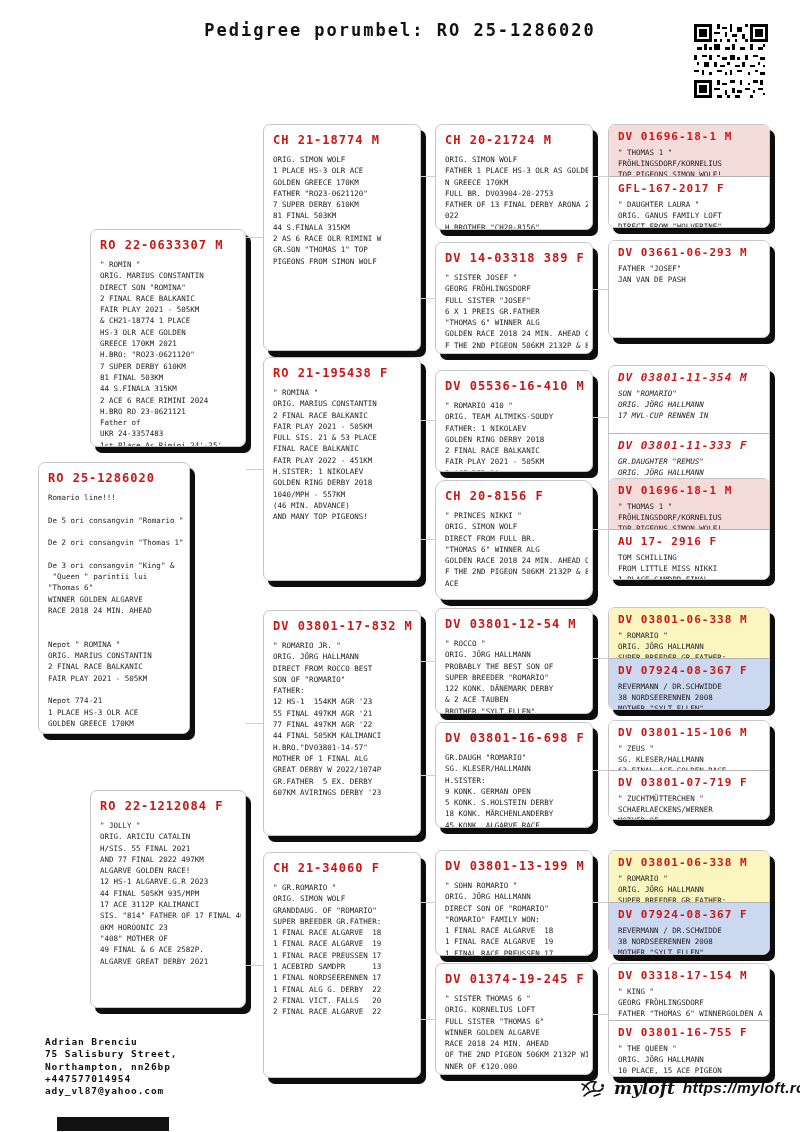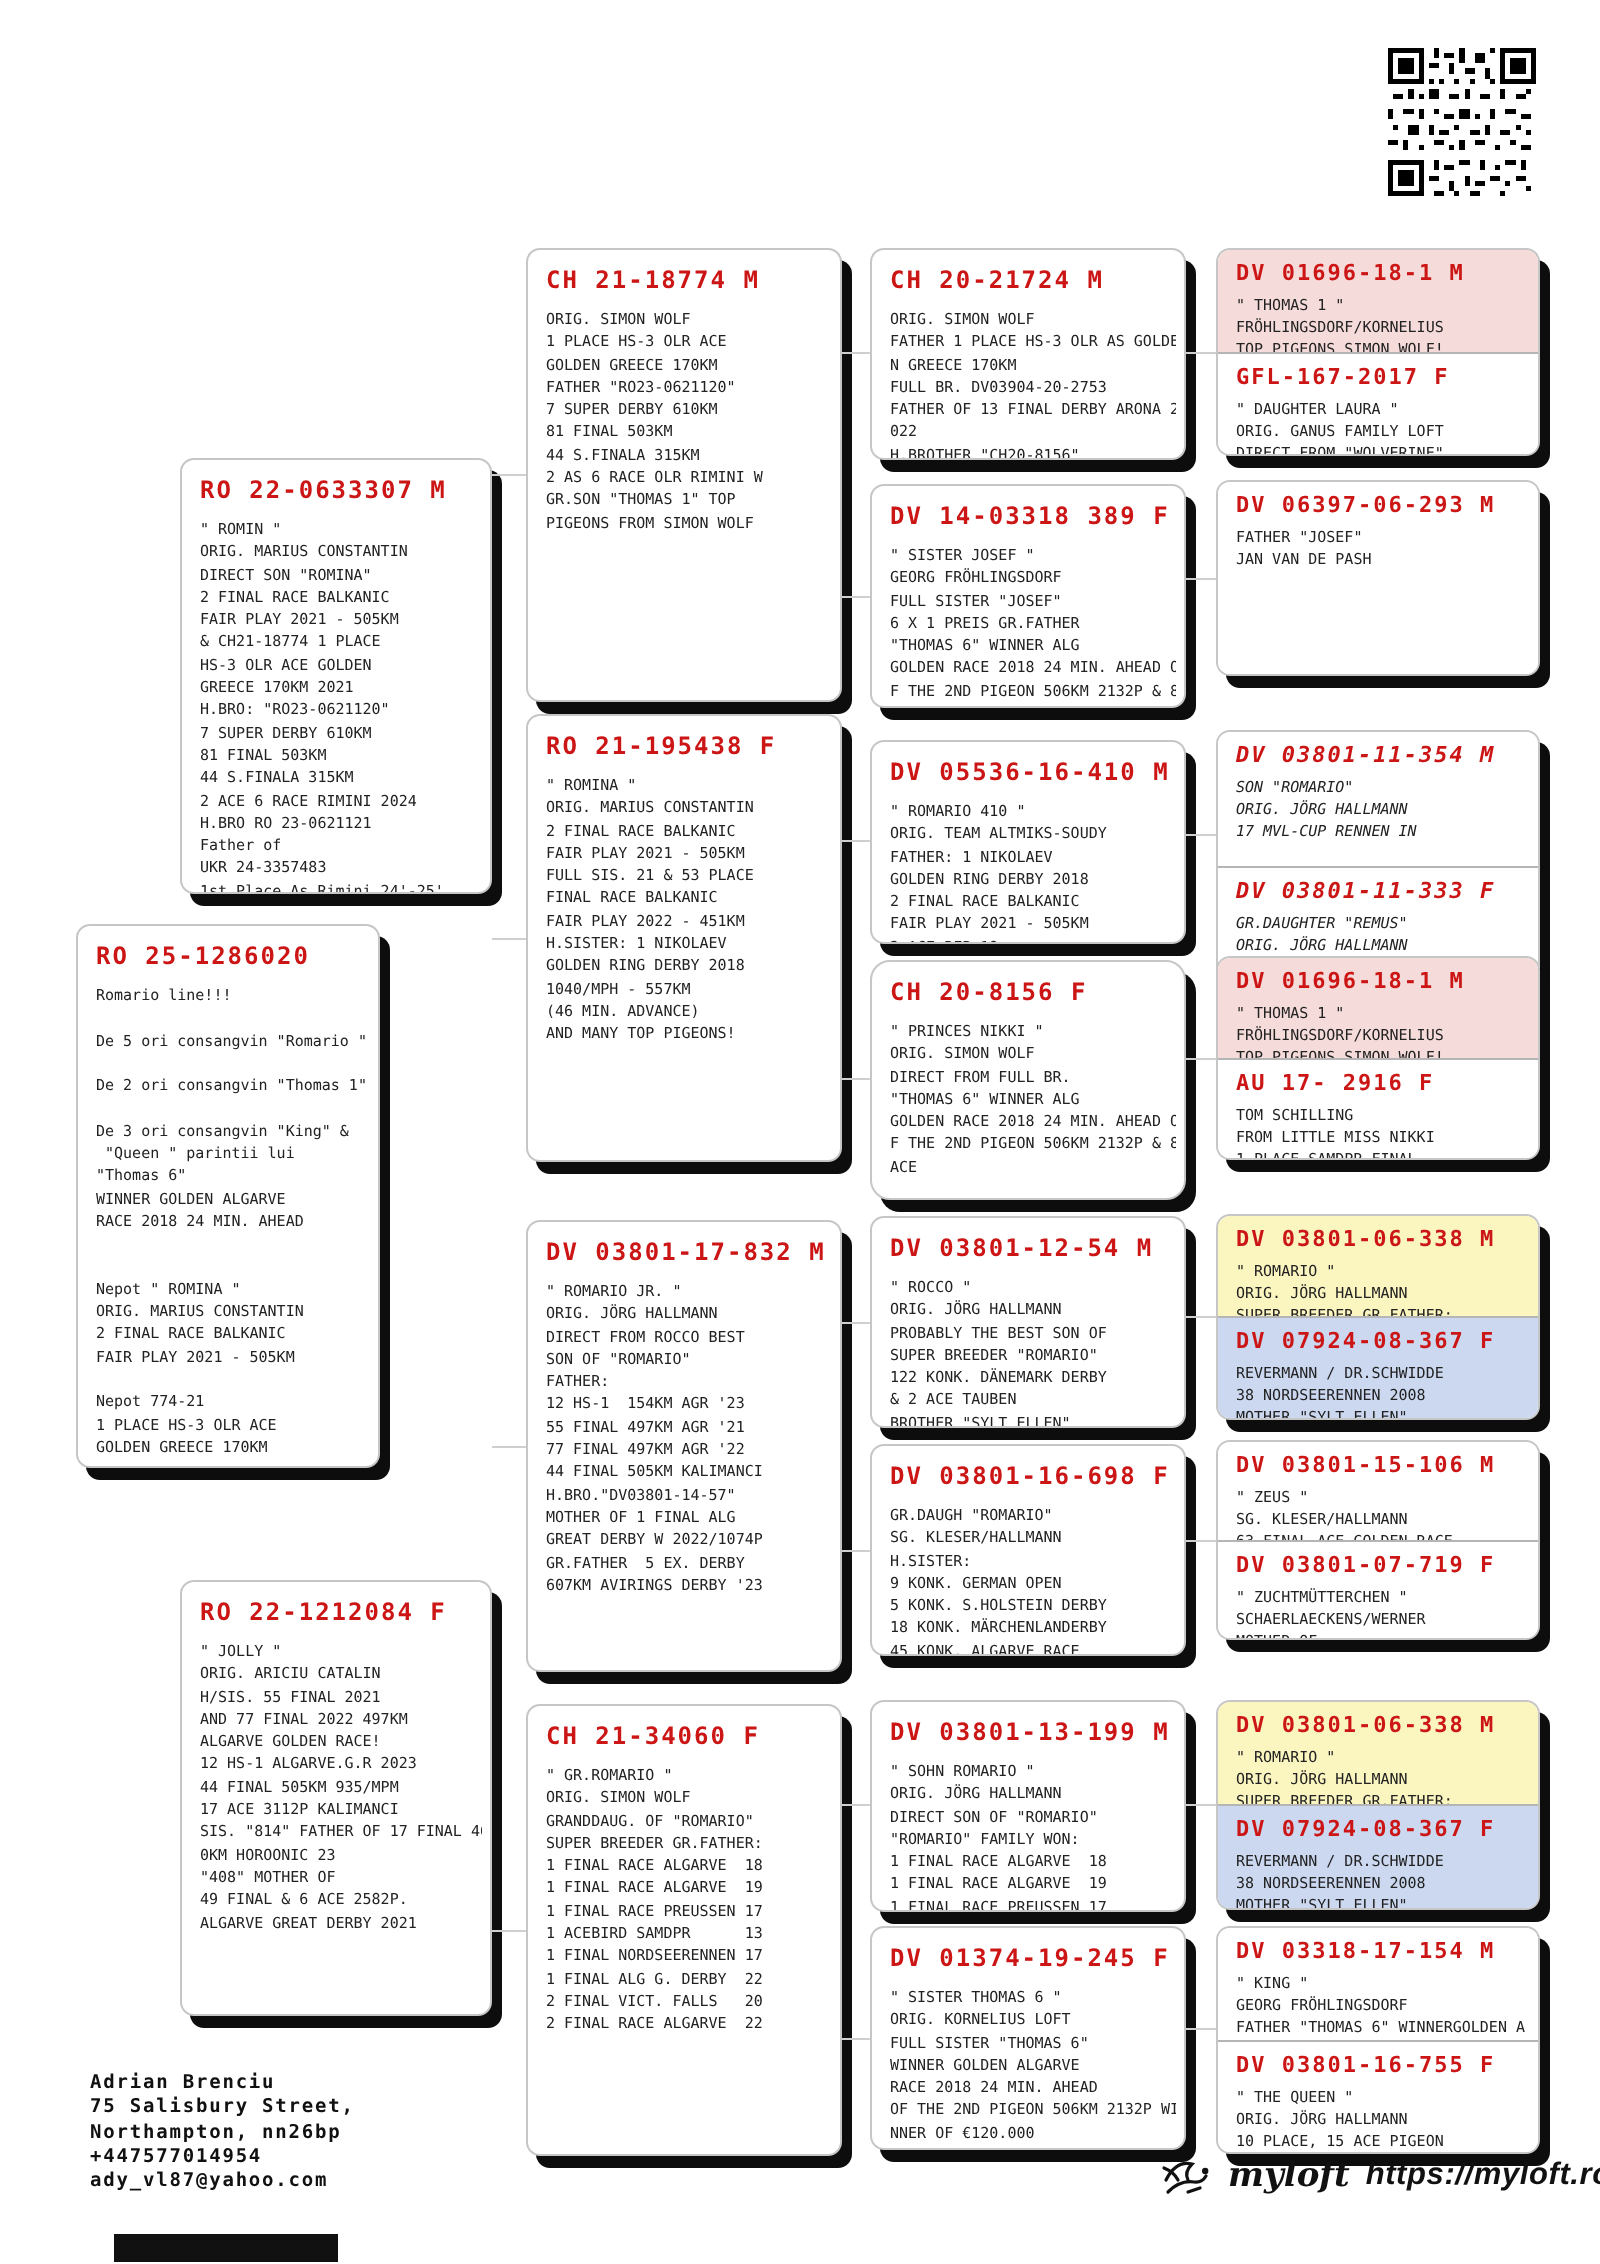--- a/index.html
+++ b/index.html
@@ -30,20 +30,21 @@
   .logo-url{font-family:"Liberation Sans",sans-serif;font-style:italic;font-weight:bold;
       font-size:15.5px;color:#111;letter-spacing:0.3px;}
   .qr{position:absolute;left:694px;top:24px;width:74px;height:74px;}
   .black-bar{position:absolute;left:57px;top:1117px;width:112px;height:14px;background:#111;}
 </style>
 </head>
 <body>
 
 <div id="page">
 
+  <div class="main-title">Pedigree porumbel: RO 25-1286020</div>
 
   <svg class="qr" viewBox="0 0 29 29" shape-rendering="crispEdges">
     <rect width="29" height="29" fill="#fff"></rect>
     <g fill="#000">
       <rect x="0" y="0" width="7" height="7"></rect>
         <rect x="22" y="0" width="7" height="7"></rect>
         <rect x="0" y="22" width="7" height="7"></rect>
       <rect x="1" y="1" width="5" height="5" fill="#fff"></rect>
         <rect x="23" y="1" width="5" height="5" fill="#fff"></rect>
         <rect x="1" y="23" width="5" height="5" fill="#fff"></rect>
@@ -339,21 +340,21 @@
     </div>
     <div class="sect">
       <div class="ring">GFL-167-2017 F</div>
       <div class="body">" DAUGHTER LAURA "
 ORIG. GANUS FAMILY LOFT
 DIRECT FROM "WOLVERINE"</div>
     </div>
   </div>
   <div class="pair" style="left:608px;top:240px;width:162px;height:98px;">
     <div class="sect">
-      <div class="ring">DV 06397-06-293 M</div>
+      <div class="ring">DV 03661-06-293 M</div>
       <div class="body">FATHER "JOSEF"
 JAN VAN DE PASH</div>
     </div>
   </div>
   <div class="pair" style="left:608px;top:365px;width:162px;height:136px;font-style:italic;">
     <div class="sect">
       <div class="ring">DV 03801-11-354 M</div>
       <div class="body">SON "ROMARIO"
 ORIG. JÖRG HALLMANN
 17 MVL-CUP RENNEN IN</div>

